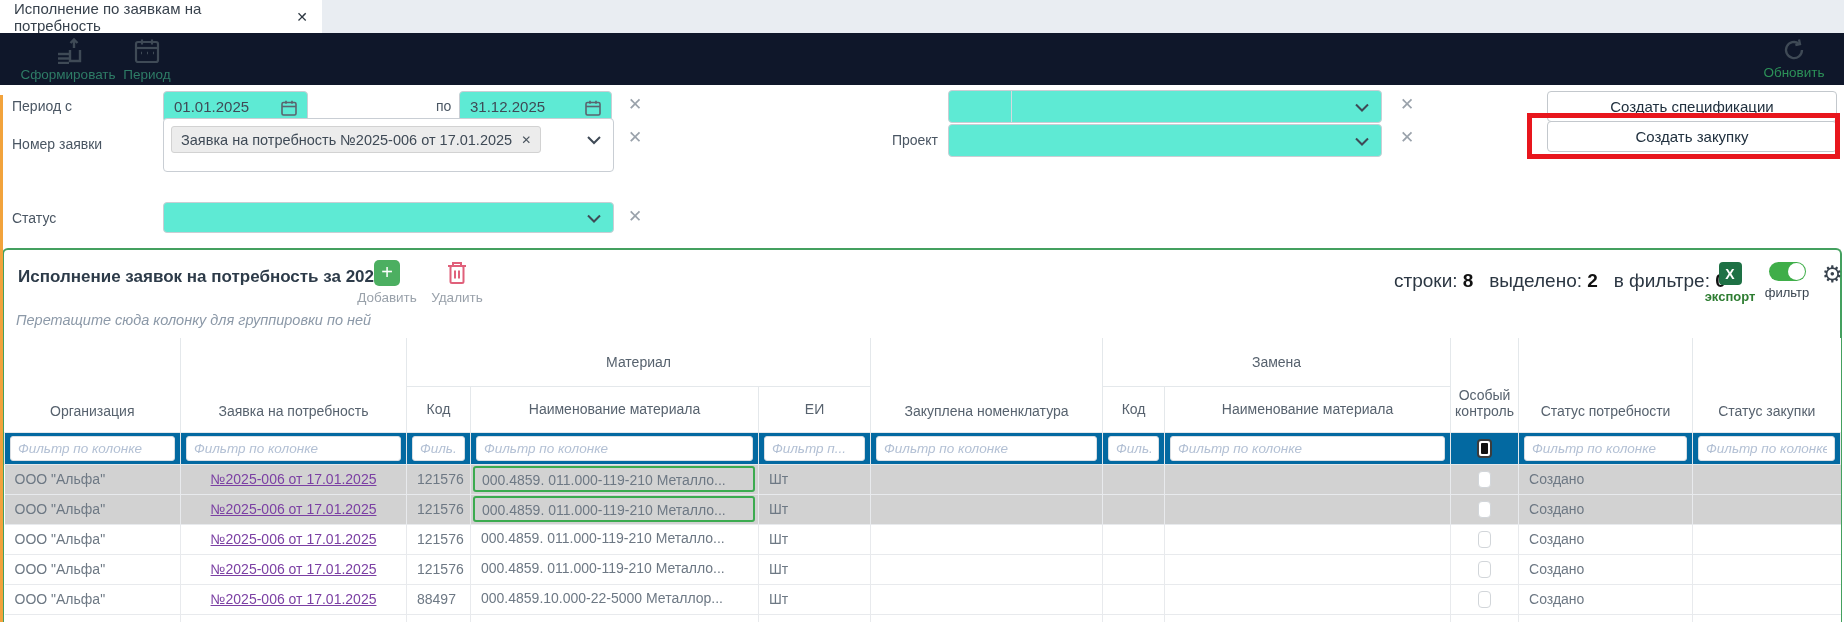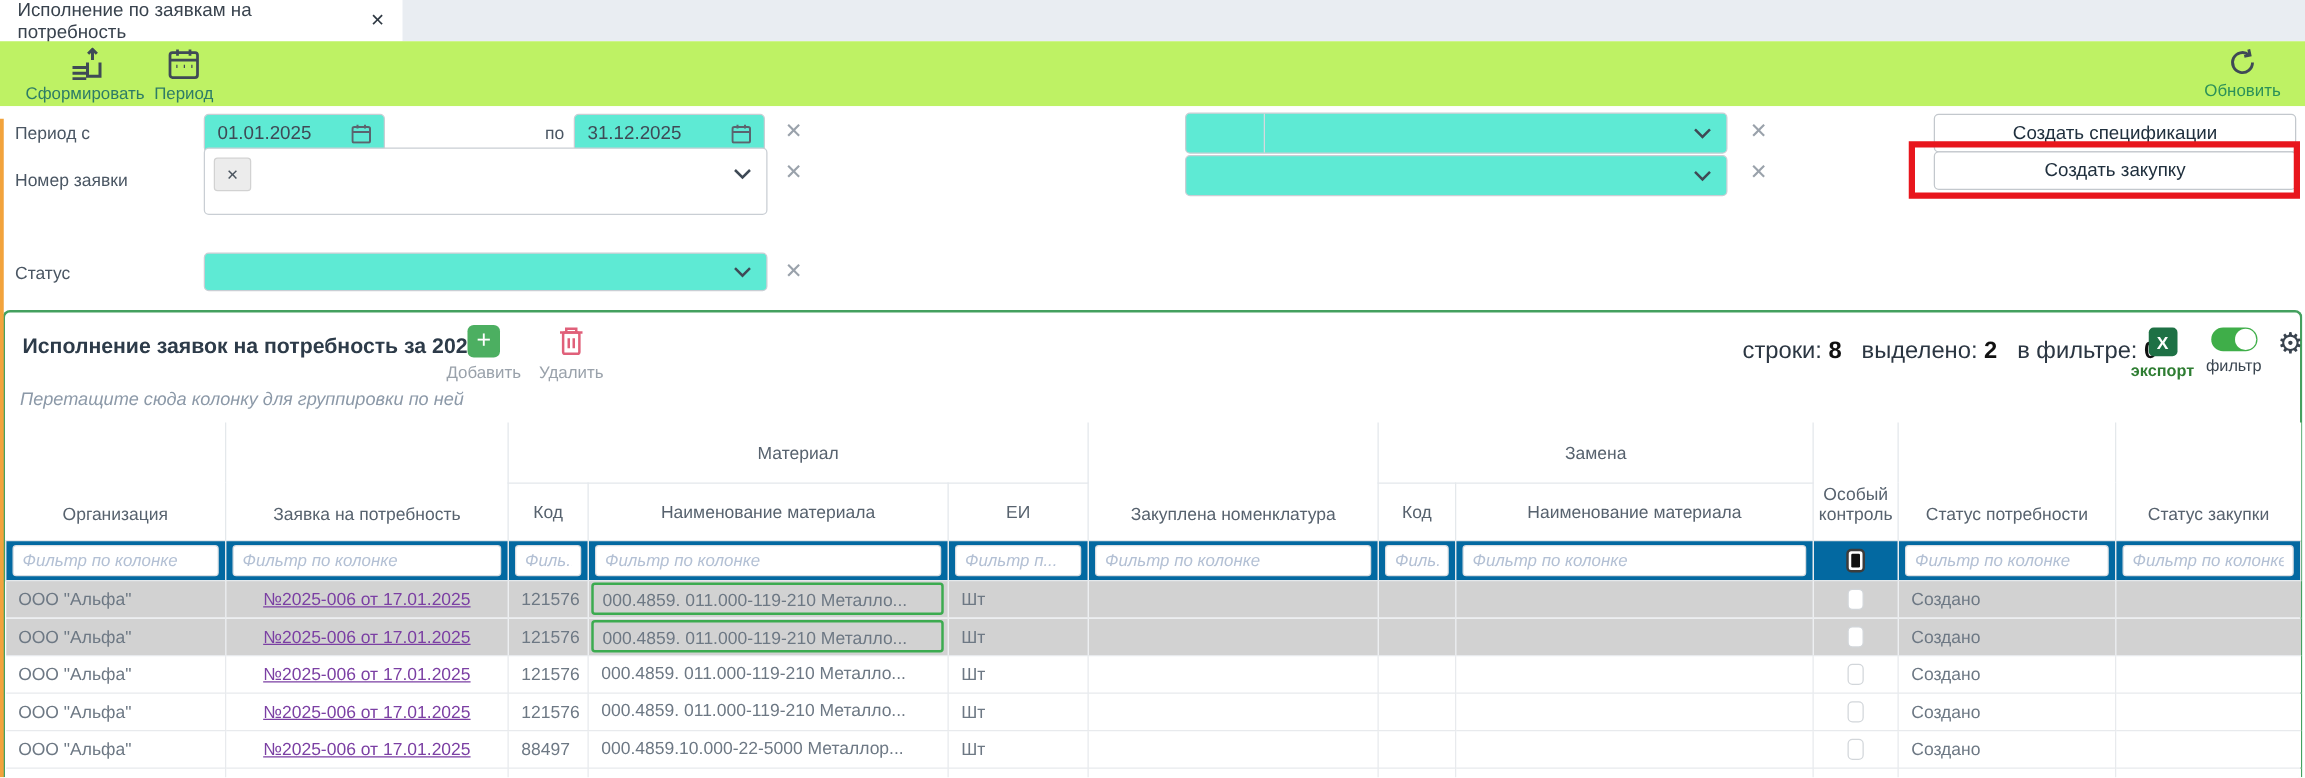--- a/index.html
+++ b/index.html
@@ -7,21 +7,21 @@
   .screen{
     position:relative;width:1844px;height:622px;overflow:hidden;
     font-family:"Liberation Sans","DejaVu Sans",sans-serif;background:#fff;color:#3f4a56;
   }
   
   .tabbar{height:33px;background:#e9edf2;display:flex;}
   .tab{width:322px;height:33px;background:#fff;display:flex;align-items:center;gap:14px;
        padding:0 14px;font-size:15px;color:#38424d;}
   .tab-close{font-size:14px;font-weight:bold;color:#2e3842;cursor:pointer;}
   
-  .toolbar{position:relative;height:52px;background:#bef264;}
+  .toolbar{position:relative;height:52px;background:#0f172a;}
   .toolbtn{position:absolute;top:5px;display:flex;flex-direction:column;align-items:center;gap:3px;cursor:pointer;}
   .toolbtn .tlabel{font-size:13.5px;color:#2e7c66;}
   .toolbtn svg{display:block;}
   .tb-generate{left:22px;width:92px;}
   .tb-period{left:118px;width:58px;}
   .tb-refresh{left:1752px;width:84px;}
   .tb-refresh .tlabel{color:#2c9158;}
   
   .filters{position:relative;height:163px;background:#fff;}
   .flabel{position:absolute;font-size:14px;color:#4a5663;line-height:31px;}
@@ -182,30 +182,32 @@
             <path d="M1 1 l6 6 6-6" stroke="#3f4a56" stroke-width="2" fill="none"></path>
           </svg>
       </span>
     </div>
     <span class="clear-x" style="left:1396px;top:9px">✕</span>
     <button class="btn" style="top:6px">Создать спецификации</button>
 
     <span class="flabel" style="left:12px;top:44px">Номер заявки</span>
     <div class="multi">
       <div class="chip">
+        <span>Заявка на потребность №2025-006 от 17.01.2025</span>
         <span class="chip-x">✕</span>
       </div>
       <span class="chev" style="top:21px">
         <svg width="14" height="9" viewBox="0 0 14 9">
             <path d="M1 1 l6 6 6-6" stroke="#3f4a56" stroke-width="2" fill="none"></path>
           </svg>
       </span>
     </div>
     <span class="clear-x" style="left:624px;top:42px">✕</span>
 
+    <span class="flabel" style="left:790px;top:40px;width:148px;text-align:right">Проект</span>
     <div class="select" style="left:948px;top:39px;width:434px;height:33px">
       <span class="chev">
         <svg width="14" height="9" viewBox="0 0 14 9">
             <path d="M1 1 l6 6 6-6" stroke="#3f4a56" stroke-width="2" fill="none"></path>
           </svg>
       </span>
     </div>
     <span class="clear-x" style="left:1396px;top:42px">✕</span>
     <button class="btn" style="top:36px">Создать закупку</button>
     <div class="ann ann-btn"></div>

